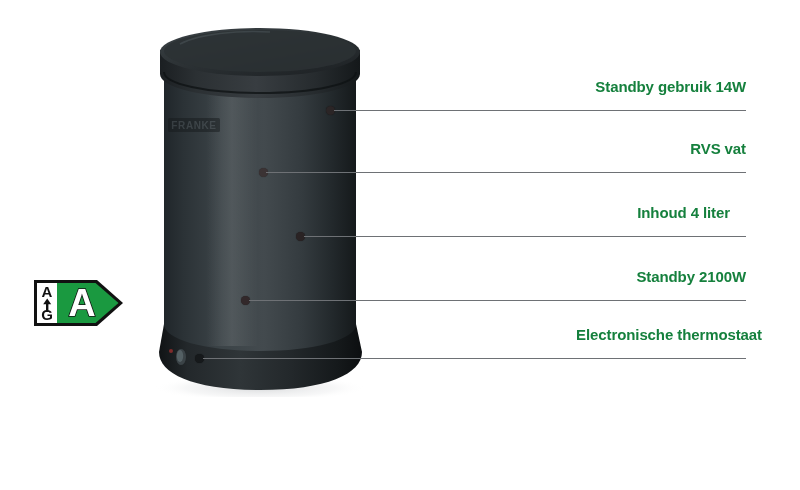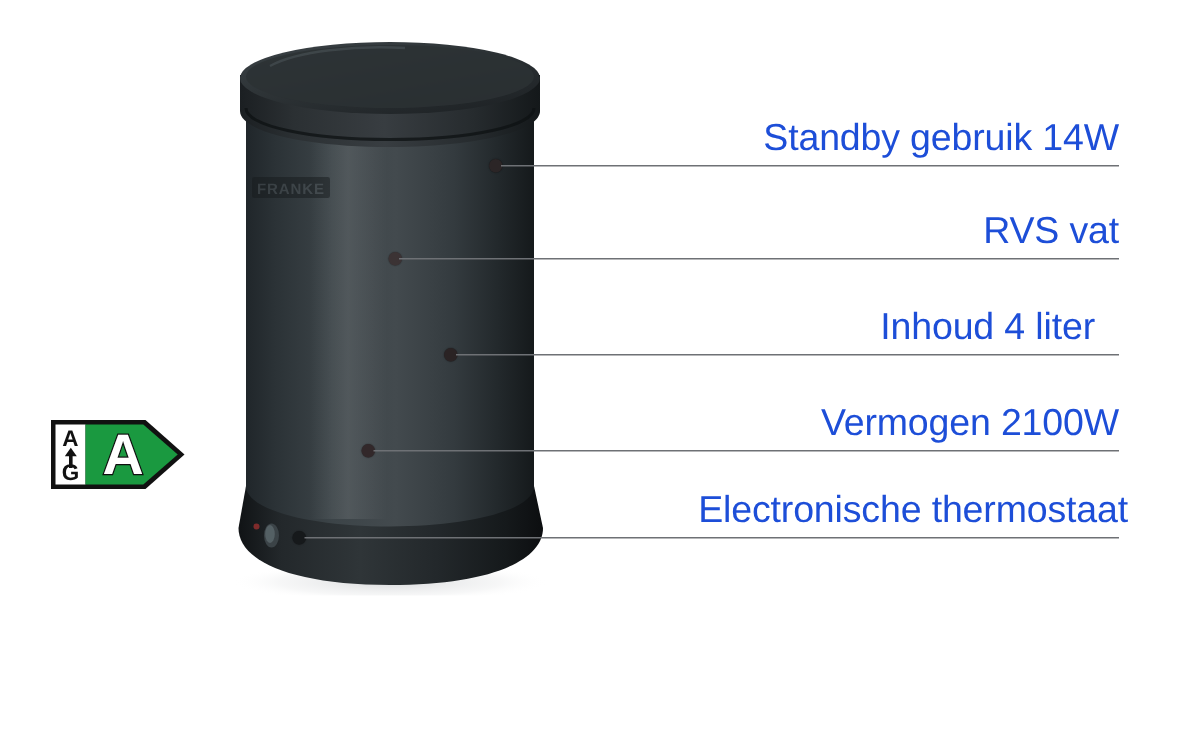--- a/index.html
+++ b/index.html
@@ -65,23 +65,23 @@
     height: 9px;
     border-radius: 50%;
     background: #2b2526;
     box-shadow: 0 0 1px rgba(0,0,0,0.6);
   }
   .callout-text {
     position: absolute;
     right: 0;
     text-align: right;
     font-family: "Liberation Sans", sans-serif;
-    font-size: 25px;
-    font-weight: 400;
-    color: #1d4ed8;
+    font-size: 15px;
+    font-weight: 700;
+    color: #15803d;
     letter-spacing: -0.1px;
     white-space: nowrap;
   }
 </style>
 </head>
 <body>
 
 <div id="stage">
 
   <div class="energy-label">
@@ -193,22 +193,22 @@
 
   <div>
     <div class="callout-dot" style="left:296px; top:232px; background:#2a2324;"></div>
     <div class="callout-line" style="left:304px; top:236px; width:442px;"></div>
     <div class="callout-text" style="top:204px; right:70px;">Inhoud 4 liter</div>
   </div>
 
   <div>
     <div class="callout-dot" style="left:241px; top:296px; background:#32282a;"></div>
     <div class="callout-line" style="left:249px; top:300px; width:497px;"></div>
-    <div class="callout-text" style="top:268px; right:54px;">Vermogen 2100W</div>
+    <div class="callout-text" style="top:268px; right:54px;">Standby 2100W</div>
   </div>
 
   <div>
     <div class="callout-dot" style="left:195px; top:354px; background:#16191b;"></div>
     <div class="callout-line" style="left:203px; top:358px; width:543px;"></div>
-    <div class="callout-text" style="top:326px; right:48px;">Electronische thermostaat</div>
+    <div class="callout-text" style="top:326px; right:38px;">Electronische thermostaat</div>
   </div>
 
 </div>
 
 </body></html>

